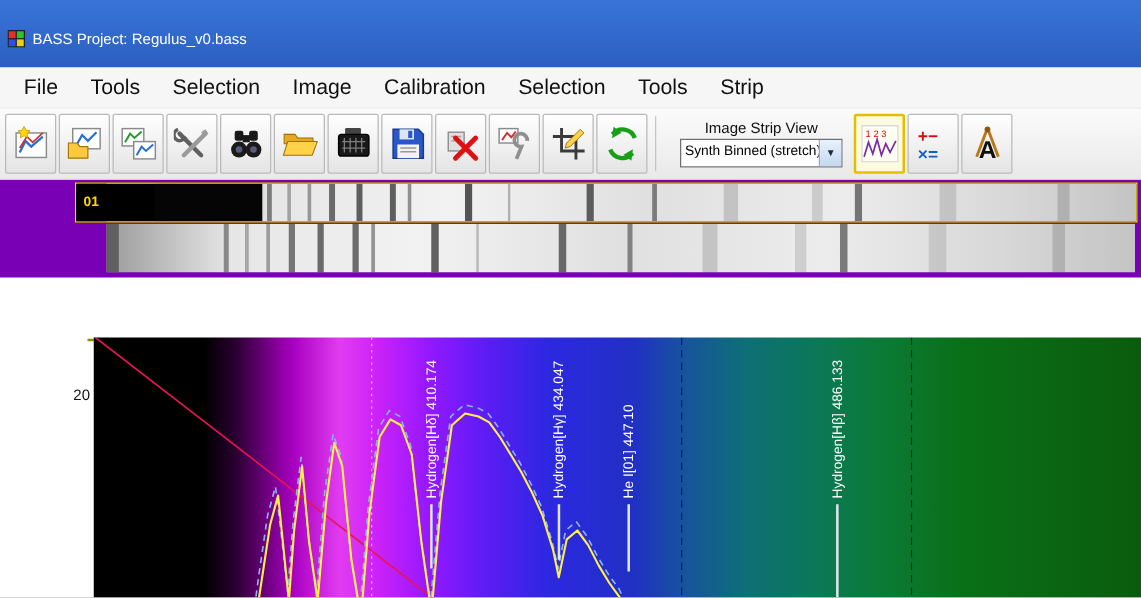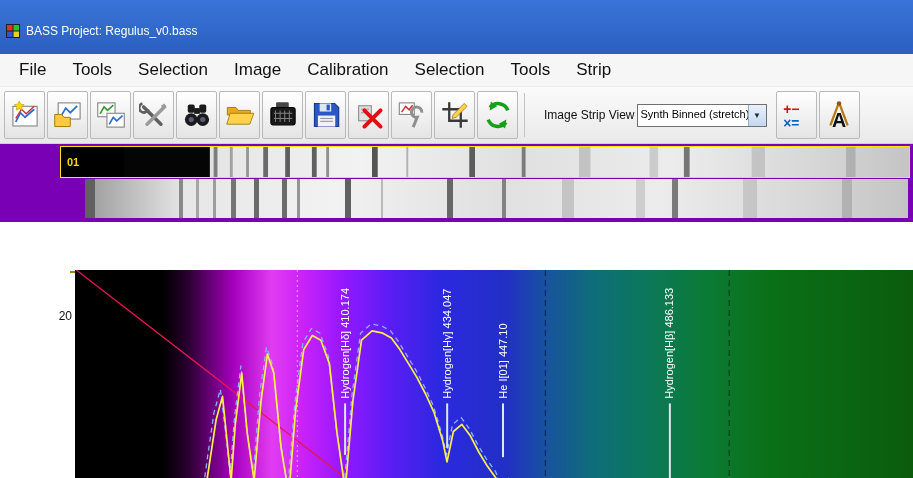--- a/index.html
+++ b/index.html
@@ -14,21 +14,21 @@
   .menubar{height:32px;background:#f6f6f6;display:flex;align-items:flex-end;padding:0 6px;font-size:17px;color:#101010;border-bottom:1px solid #ececec;}
   .menu-item{padding:6px 13px;cursor:default;}
 
   
   .toolbar{height:56px;background:linear-gradient(#fbfbfb,#e9e9e9);border-bottom:1px solid #cfcfcf;display:flex;align-items:center;padding:0 3px;}
   .tb-btn{width:41px;height:48px;margin:0 1px;border:1px solid #b9b9b9;border-radius:2px;
           background:linear-gradient(#ffffff,#e4e4e4);display:flex;align-items:center;justify-content:center;padding:0;cursor:pointer;}
   .tb-btn.active{border:2px solid #e6be00;background:#fffbe0;}
   .tb-btn svg{width:30px;height:30px;display:block;}
   .tb-sep{width:1px;height:44px;background:#c4c4c4;margin:0 5px;}
-  .strip-view{display:flex;flex-direction:row;align-items:center;margin:0 8px 0 14px;gap:2px;}
+  .strip-view{display:flex;flex-direction:column;align-items:center;margin:0 8px 0 14px;gap:2px;}
   .strip-view-label{font-size:12px;color:#101010;line-height:13px;}
   .combo{width:128px;height:21px;border:1px solid #707070;background:#fff;display:flex;align-items:stretch;}
   .combo-text{flex:1;font-size:11px;line-height:19px;padding:0 3px;white-space:nowrap;overflow:hidden;color:#000;}
   .combo-arrow{width:17px;background:linear-gradient(#e9f1fc,#c4d8f0);border-left:1px solid #98aec8;display:flex;align-items:center;justify-content:center;font-size:8px;color:#1a2a3a;}
 
   
   .strip-area{height:78px;background:#7a00b5;position:relative;}
   .strip-row-selected{position:absolute;left:60px;top:2px;width:848px;height:30px;border:1px solid #ffe400;display:flex;background:#000;gap:39px;}
   .strip-id{width:24px;background:#000;color:#ffd700;font-size:11px;font-weight:bold;display:flex;align-items:center;justify-content:center;}
   .strip-img{flex:1;height:100%;}
@@ -211,20 +211,27 @@
     <div class="tb-sep"></div>
 
     <div class="strip-view">
       <span class="strip-view-label">Image Strip View</span>
       <div class="combo">
         <span class="combo-text">Synth Binned (stretch)</span>
         <span class="combo-arrow">▼</span>
       </div>
     </div>
 
+    <button class="tb-btn active">
+      <svg viewBox="0 0 26 26">
+        <rect x="0.5" y="0.5" width="25" height="25" fill="#fffef2" stroke="#d8d8d8"></rect>
+        <text x="3" y="8" font-size="6.5" fill="#cc1111">1 2 3</text>
+        <polyline points="2,22 5,12 8,20 11,10 14,21 17,13 20,19 24,11" fill="none" stroke="#7a2aaa" stroke-width="1.2"></polyline>
+      </svg>
+    </button>
 
     <button class="tb-btn">
       <svg viewBox="0 0 26 26">
         <text x="2" y="12" font-size="12" font-weight="bold" fill="#d01010">+−</text>
         <text x="2" y="24" font-size="12" font-weight="bold" fill="#1060c0">×=</text>
       </svg>
     </button>
 
     <button class="tb-btn">
       <svg viewBox="0 0 26 26">

